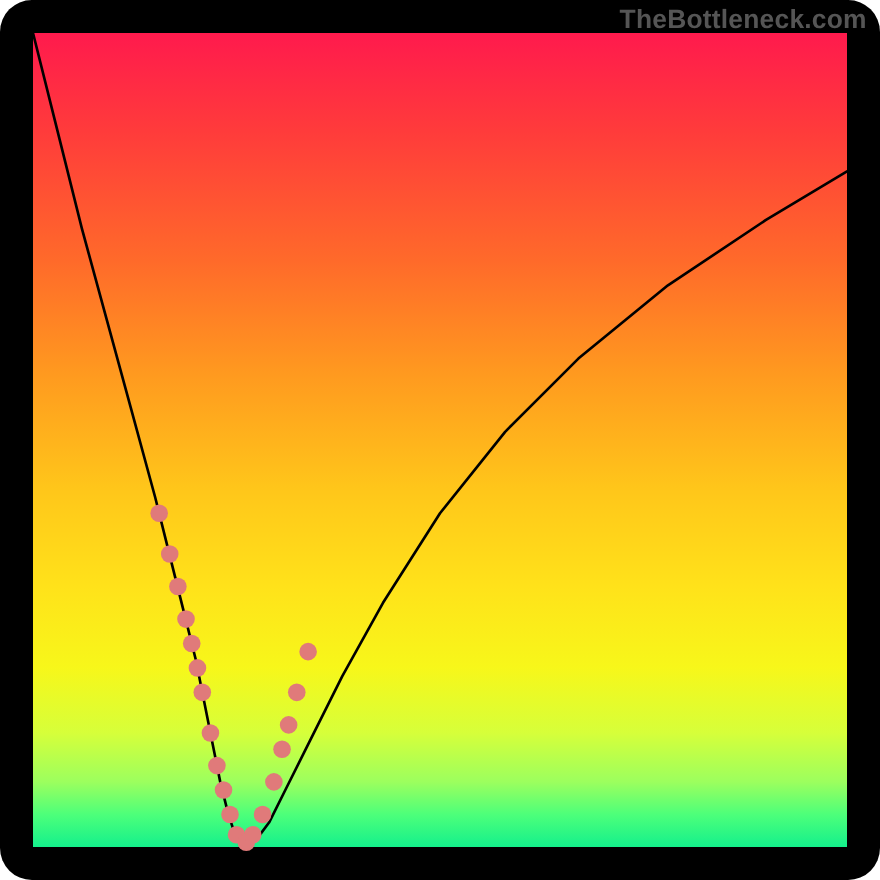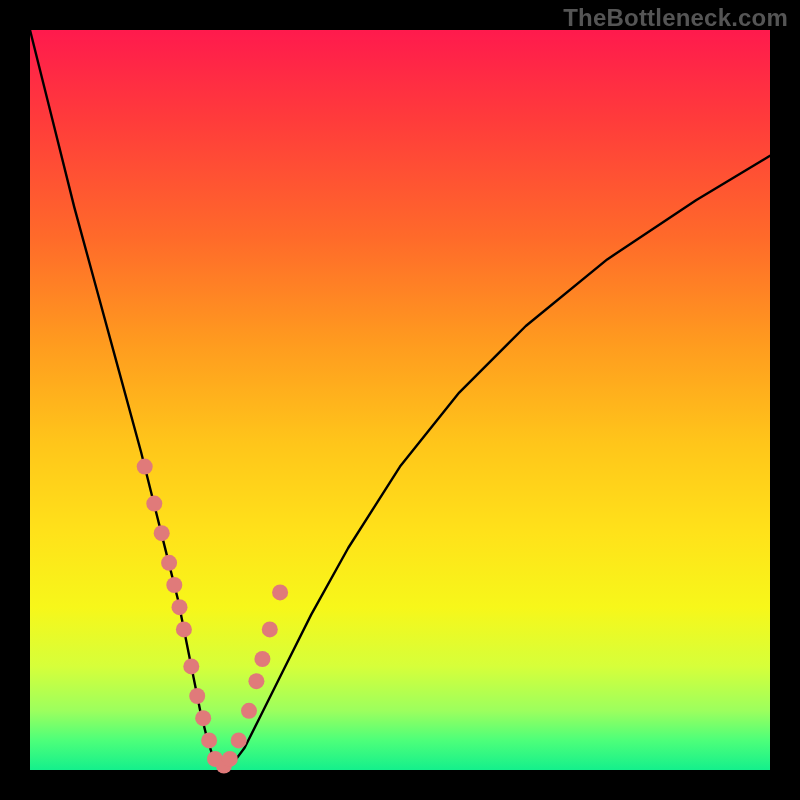--- a/index.html
+++ b/index.html
@@ -8,20 +8,21 @@
     width: 800px;
     height: 800px;
     overflow: hidden;
     font-family: Arial, Helvetica, sans-serif;
   }
   .frame {
     position: relative;
     width: 800px;
     height: 800px;
     background: #000;
+    border-radius: 29px;
   }
   .watermark {
     position: absolute;
     top: 4px;
     right: 12px;
     color: #555;
     font-size: 24px;
     font-weight: 600;
     letter-spacing: 0.2px;
     z-index: 10;

